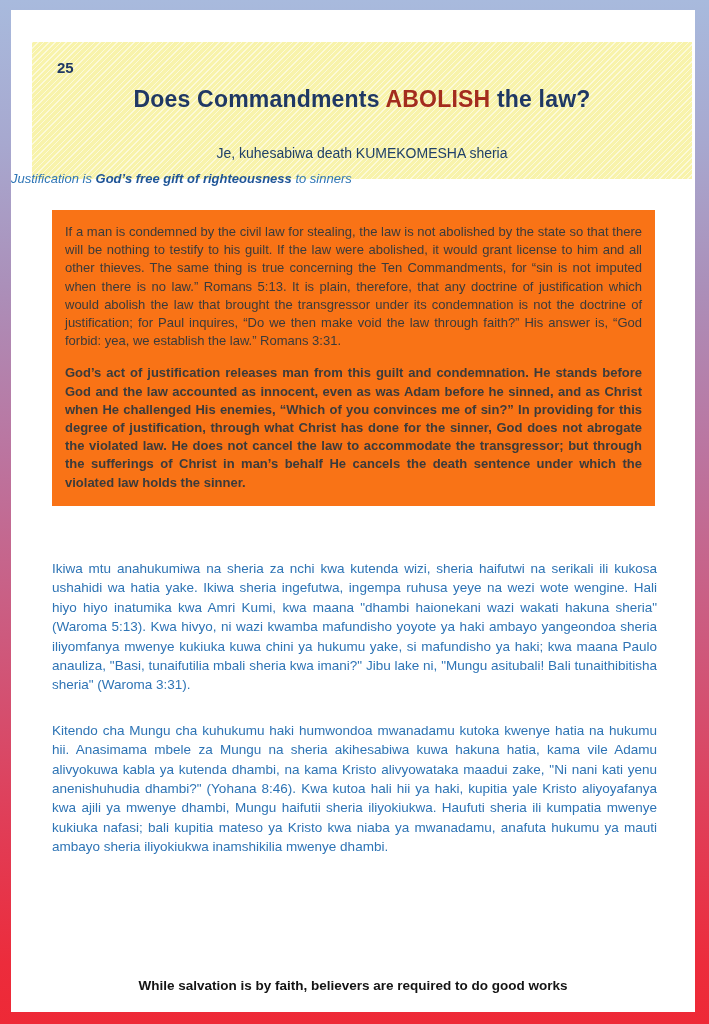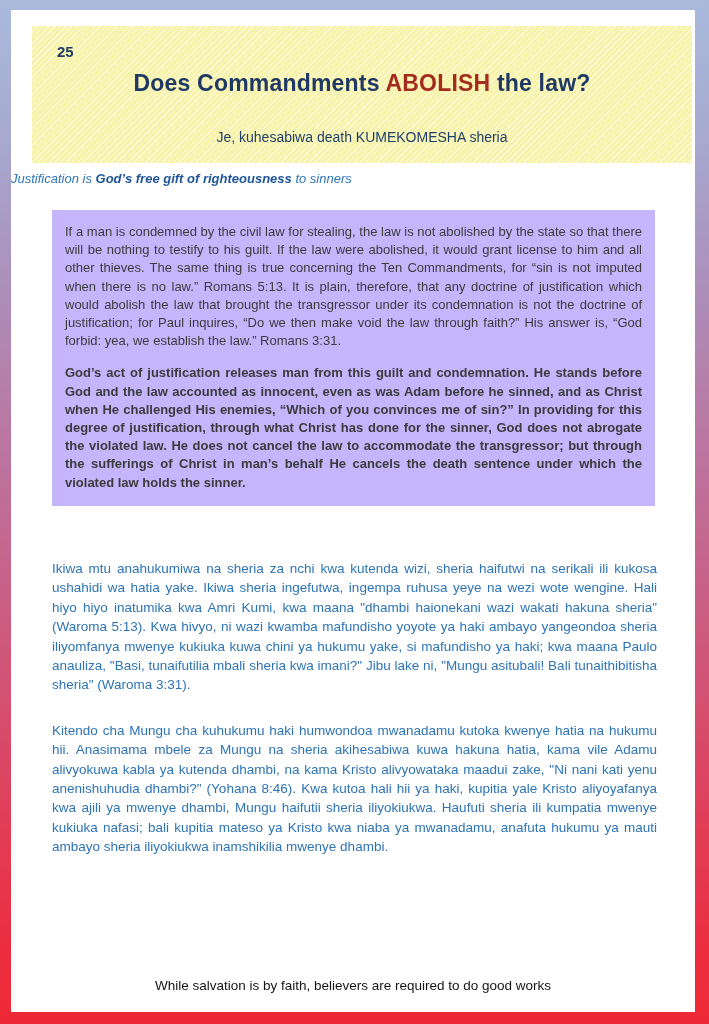--- a/index.html
+++ b/index.html
@@ -18,21 +18,21 @@
   }
   .sheet {
     position: relative;
     width: 100%;
     height: 100%;
     background: #ffffff;
     overflow: hidden;
   }
   .header-band {
     position: absolute;
-    top: 16px; left: 21px; right: 3px;
+    top: 32px; left: 21px; right: 3px;
     height: 137px;
     background-color: #f8f3ab;
     background-image: repeating-linear-gradient(135deg,
       rgba(255,255,255,0.55) 0px, rgba(255,255,255,0.55) 1px,
       transparent 1px, transparent 4px);
   }
   .page-number {
     position: absolute;
     top: 17px; left: 25px;
     font-size: 15px;
@@ -61,21 +61,21 @@
     top: 161px; left: 0; right: 40px;
     text-align: left;
     font-style: italic;
     font-size: 13px;
     color: #2e75b6;
   }
   .tagline .tagline-emphasis { font-weight: bold; color: #1f5597; }
   .english-box {
     position: absolute;
     top: 200px; left: 41px; right: 40px;
-    background: #c4b5fd;
+    background: #f97316;
     padding: 13px 13px 14px 13px;
     color: #3b3b3b;
     font-size: 13px;
     line-height: 18.2px;
     text-align: justify;
   }
   .english-box p + p { margin-top: 14px; font-weight: bold; }
   .swahili-section {
     position: absolute;
     top: 549px; left: 41px; right: 38px;
@@ -83,21 +83,21 @@
     font-size: 13.5px;
     line-height: 19.4px;
     text-align: justify;
   }
   .swahili-section p + p { margin-top: 26px; }
   .footer-statement {
     position: absolute;
     bottom: 19px; left: 0; right: 0;
     text-align: center;
     font-size: 13.5px;
-    font-weight: normal;
+    font-weight: bold;
     color: #141414;
   }
 </style>
 </head>
 <body>
 
 <div class="frame">
   <div class="sheet">
 
     <div class="header-band">

